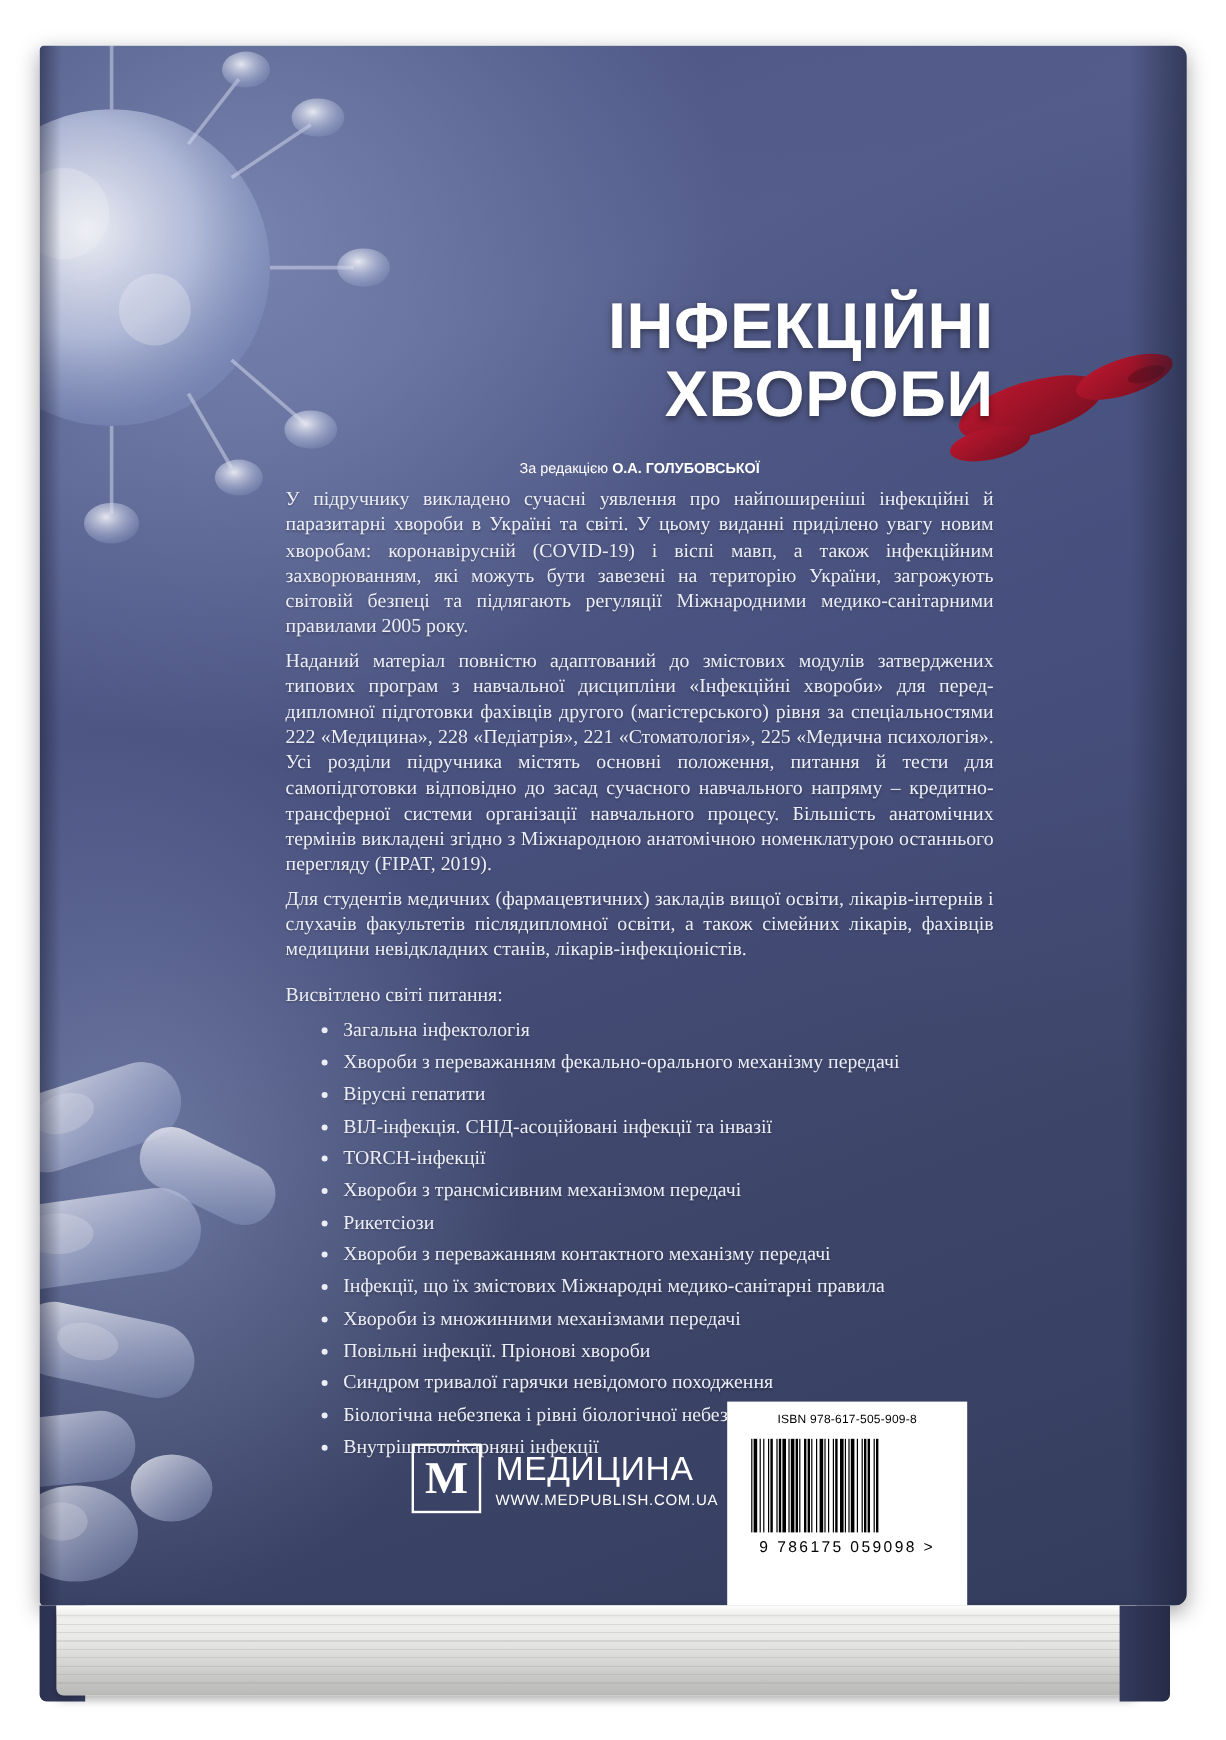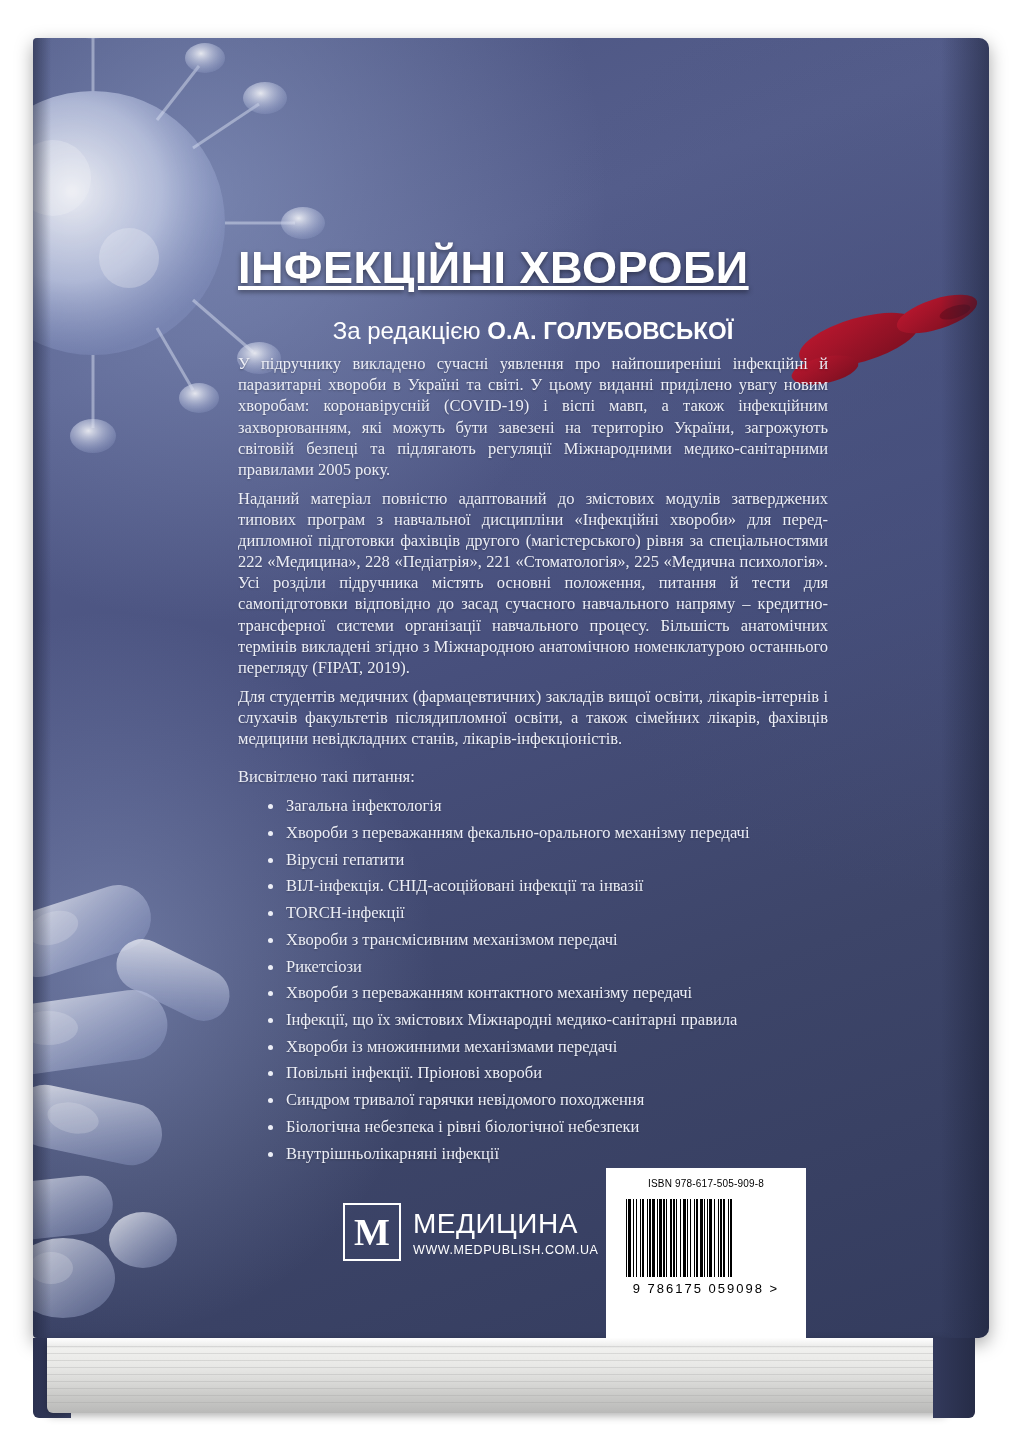--- a/index.html
+++ b/index.html
@@ -33,29 +33,28 @@
 
   
   .art{position:absolute;pointer-events:none;}
   .art-tl{left:-90px;top:-30px;width:470px;height:520px;opacity:.92;}
   .art-bl{left:-40px;top:830px;width:360px;height:470px;opacity:.9;}
   .art-r{right:-20px;top:240px;width:250px;height:140px;opacity:.95;}
 
   
   .content{position:absolute;left:205px;top:0;width:590px;z-index:5;}
   .title{
-    margin-top:206px;text-align:left;color:#fff;
+    margin-top:206px;text-align:right;color:#fff;
     font-family:"Liberation Sans",sans-serif;font-weight:bold;
-    font-size:45px;letter-spacing:.5px;line-height:1.05;
+    font-size:54px;letter-spacing:.5px;line-height:1.05;
     text-shadow:0 2px 5px rgba(0,0,0,.45);
-    text-decoration:underline;
   }
   .editor{
     margin-top:26px;text-align:center;color:#fff;
-    font-family:"Liberation Sans",sans-serif;font-size:24px;
+    font-family:"Liberation Sans",sans-serif;font-size:12px;
   }
   .editor b{font-weight:bold;}
   .edition-bar{
     margin-top:16px;height:25px;line-height:25px;text-align:center;
     background:#c9cfe4;color:#2d3455;
     font-family:"Liberation Sans",sans-serif;font-weight:bold;
     font-size:14px;letter-spacing:1.4px;
   }
   p.body{
     color:#eceef6;font-size:16.5px;line-height:1.28;text-align:justify;
@@ -214,21 +213,21 @@
 
       <div class="editor">
         <span>За редакцією </span><b>О.А. ГОЛУБОВСЬКОЇ</b>
       </div>
 
 
       <p class="body lead">У підручнику викладено сучасні уявлення про найпоширеніші інфекційні й паразитарні хвороби в Україні та світі. У цьому виданні приділено увагу новим хворобам: коронавірусній (COVID-19) і віспі мавп, а також інфекційним захворюванням, які можуть бути завезені на територію України, загрожують світовій безпеці та підлягають регуляції Міжнародними медико-санітарними правилами 2005 року.</p>
       <p class="body">Наданий матеріал повністю адаптований до змістових модулів затверджених типових програм з навчальної дисципліни «Інфекційні хвороби» для перед-дипломної підготовки фахівців другого (магістерського) рівня за спеціальностями 222 «Медицина», 228 «Педіатрія», 221 «Стоматологія», 225 «Медична психологія». Усі розділи підручника містять основні положення, питання й тести для самопідготовки відповідно до засад сучасного навчального напряму – кредитно-трансферної системи організації навчального процесу. Більшість анатомічних термінів викладені згідно з Міжнародною анатомічною номенклатурою останнього перегляду (FIPAT, 2019).</p>
       <p class="body">Для студентів медичних (фармацевтичних) закладів вищої освіти, лікарів-інтернів і слухачів факультетів післядипломної освіти, а також сімейних лікарів, фахівців медицини невідкладних станів, лікарів-інфекціоністів.</p>
 
-      <div class="topics-intro">Висвітлено такі питання:</div>
+      <div class="topics-intro">Висвітлено світі питання:</div>
 
       <ul class="topics">
         <li>Загальна інфектологія</li>
         <li>Хвороби з переважанням фекально-орального механізму передачі</li>
         <li>Вірусні гепатити</li>
         <li>ВІЛ-інфекція. СНІД-асоційовані інфекції та інвазії</li>
         <li>TORCH-інфекції</li>
         <li>Хвороби з трансмісивним механізмом передачі</li>
         <li>Рикетсіози</li>
         <li>Хвороби з переважанням контактного механізму передачі</li>

